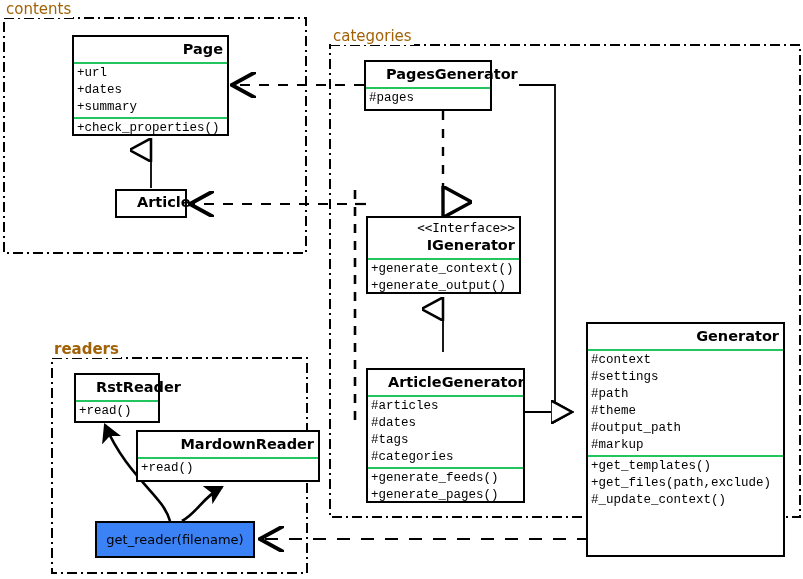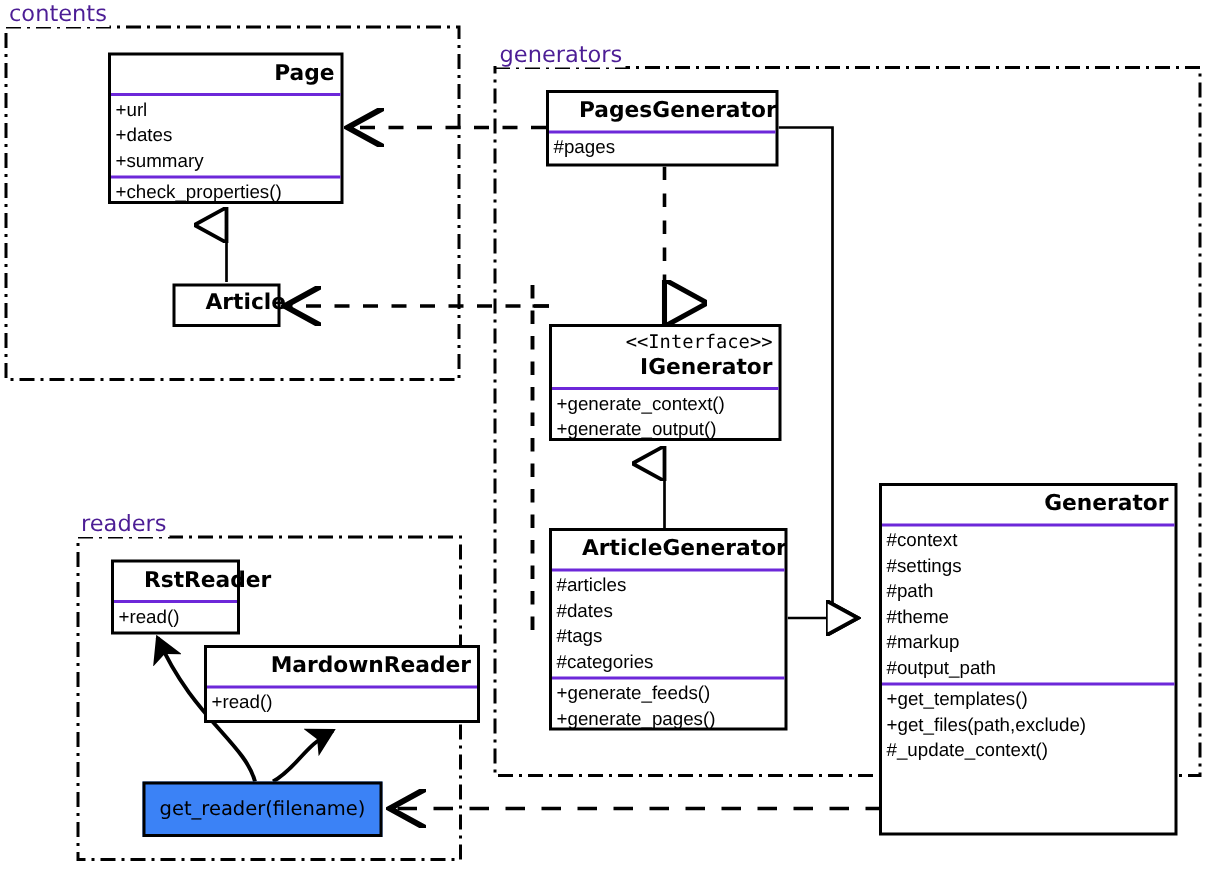--- a/index.html
+++ b/index.html
@@ -42,23 +42,23 @@
     white-space: nowrap;
   }
   .uml-name .stereotype {
     display: block;
     font-weight: normal;
     font-size: 12.5px;
     font-family: "DejaVu Sans Mono", monospace;
     line-height: 1.18;
   }
   .uml-compartment {
-    border-top: 2px solid #6d28d9;
+    border-top: 2px solid #22c55e;
     padding: 1px 0 1px 3px;
-    font-family: Liberation Sans, sans-serif;
+    font-family: Liberation Mono, monospace;
     font-size: 12.5px;
     line-height: 1.36;
     color: #000;
     white-space: nowrap;
   }
   .uml-compartment div { white-space: nowrap; }
 
   
   .func-box {
     position: absolute;
@@ -70,21 +70,21 @@
     justify-content: center;
     font-size: 13px;
     color: #000;
     font-family: "DejaVu Sans", sans-serif;
   }
 
   
   .pkg-label {
     position: absolute;
     font-size: 15px;
-    color: #4c1d95;
+    color: #a16207;
     font-family: "DejaVu Sans", sans-serif;
     background: #ffffff;
     padding: 0 2px;
     white-space: nowrap;
     text-align: center;
   }
 </style>
 </head>
 <body>
 
@@ -135,80 +135,80 @@
 
     <polyline points="686,539 262,539" fill="none" stroke="#000" stroke-width="2.2" stroke-dasharray="13,11" marker-end="url(#mk-open-arrow)"></polyline>
     <line x1="686" y1="503" x2="686" y2="539" stroke="#000" stroke-width="2.2"></line>
 
     <path d="M 170 521 C 163 495, 128 478, 105 425" fill="none" stroke="#000" stroke-width="2.6" marker-end="url(#mk-solid-arrow)"></path>
 
     <path d="M 182 521 C 198 512, 202 498, 222 487" fill="none" stroke="#000" stroke-width="2.6" marker-end="url(#mk-solid-arrow)"></path>
   </svg>
 
   <div class="pkg-label" style="left:4px; top:0px;">contents</div>
-  <div class="pkg-label" style="left:331px; top:27px;">generators</div>
-  <div class="pkg-label" style="left:52px; top:340px;">readers</div>
+  <div class="pkg-label" style="left:331px; top:27px;">categories</div>
+  <div class="pkg-label" style="left:52px; top:340px;font-weight:bold;">readers</div>
 
   <div class="uml-class" style="left:72px; top:35px; width:157px; height:101px;">
     <div class="uml-name">Page</div>
     <div class="uml-compartment">
       <div>+url</div>
       <div>+dates</div>
       <div>+summary</div>
     </div>
     <div class="uml-compartment">
       <div>+check_properties()</div>
     </div>
   </div>
 
   <div class="uml-class" style="left:115px; top:189px; width:72px; height:29px;">
     <div class="uml-name" style="padding-top:2px;border-radius:12px;">Article</div>
   </div>
 
-  <div class="uml-class" style="left:364px; top:60px; width:155px; height:51px;">
+  <div class="uml-class" style="left:364px; top:60px; width:128px; height:51px;">
     <div class="uml-name">PagesGenerator</div>
     <div class="uml-compartment">
       <div>#pages</div>
     </div>
   </div>
 
   <div class="uml-class" style="left:366px; top:216px; width:155px; height:78px;">
     <div class="uml-name">
       <span class="stereotype">&lt;&lt;Interface&gt;&gt;</span>
       <span>IGenerator</span>
     </div>
     <div class="uml-compartment">
       <div>+generate_context()</div>
       <div>+generate_output()</div>
     </div>
   </div>
 
-  <div class="uml-class" style="left:366px; top:352px; width:159px; height:135px;">
+  <div class="uml-class" style="left:366px; top:368px; width:159px; height:135px;">
     <div class="uml-name">ArticleGenerator</div>
     <div class="uml-compartment">
       <div>#articles</div>
       <div>#dates</div>
       <div>#tags</div>
       <div>#categories</div>
     </div>
     <div class="uml-compartment">
       <div>+generate_feeds()</div>
       <div>+generate_pages()</div>
     </div>
   </div>
 
   <div class="uml-class" style="left:586px; top:322px; width:199px; height:235px;">
     <div class="uml-name">Generator</div>
     <div class="uml-compartment">
       <div>#context</div>
       <div>#settings</div>
       <div>#path</div>
       <div>#theme</div>
+      <div>#output_path</div>
       <div>#markup</div>
-      <div>#output_path</div>
     </div>
     <div class="uml-compartment">
       <div>+get_templates()</div>
       <div>+get_files(path,exclude)</div>
       <div>#_update_context()</div>
     </div>
   </div>
 
   <div class="uml-class" style="left:74px; top:373px; width:86px; height:50px;">
     <div class="uml-name">RstReader</div>

